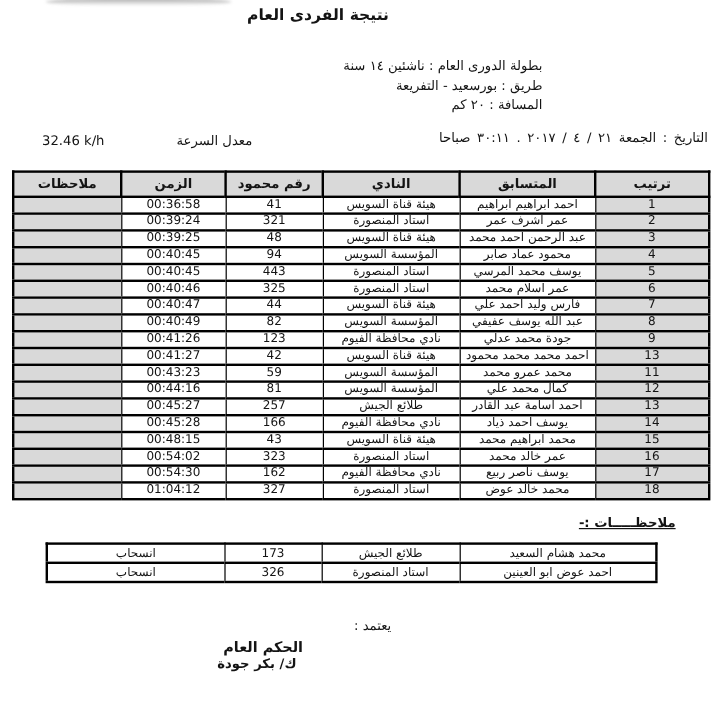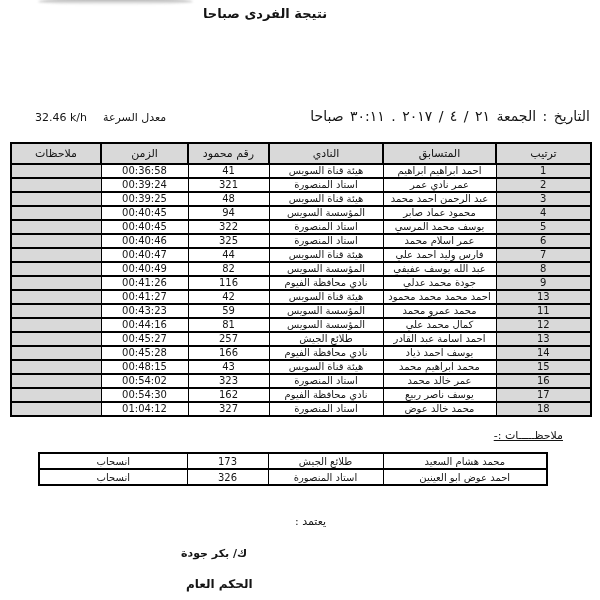--- a/index.html
+++ b/index.html
@@ -14,66 +14,71 @@
   }
   .title{
     position:absolute;top:6px;left:160px;width:210px;text-align:center;
     font-size:13px;font-weight:700;
   }
   .meta{
     position:absolute;top:47px;right:148px;direction:rtl;text-align:right;
     font-size:11px;line-height:16.5px;
   }
   .date-line{
-    position:absolute;top:108px;right:10px;direction:rtl;font-size:14px;
+    position:absolute;top:108px;right:10px;direction:rtl;font-size:11px;
     word-spacing:2px;
   }
   .speed{
-    position:absolute;top:111px;left:35px;display:flex;gap:16px;align-items:center;
+    position:absolute;top:111px;left:35px;display:flex;gap:60px;align-items:center;
     font-size:11px;direction:ltr;
   }
   table{border-collapse:collapse;table-layout:fixed;direction:rtl;}
   .results{
     position:absolute;top:142px;left:10px;width:580px;font-size:10px;
   }
   .results th{
     height:19px;background:#d9d9d9;border:2px solid #000;
-    font-size:11px;font-weight:400;text-align:center;padding:0;
+    font-size:11px;font-weight:700;text-align:center;padding:0;
   }
   .results td{
     height:12px;border:1px solid #000;border-bottom:2px solid #000;
     text-align:center;padding:0;vertical-align:middle;line-height:12px;
     white-space:nowrap;overflow:hidden;
   }
   .results td:first-child,.results td:last-child{background:#d9d9d9;}
   .results{border:2px solid #000;}
   .notes-label{
     position:absolute;top:429px;right:37px;direction:rtl;
-    font-size:11px;font-weight:400;text-decoration:underline;
+    font-size:11px;font-weight:700;text-decoration:underline;
   }
   .notes-table{
     position:absolute;top:452px;left:38px;width:508px;font-size:10px;border:2px solid #000;
   }
   .notes-table td{
     height:14px;border:1px solid #000;border-bottom:2px solid #000;
     text-align:center;padding:0;vertical-align:middle;white-space:nowrap;overflow:hidden;
   }
   .approve{position:absolute;top:515px;left:295px;direction:rtl;font-size:11px;font-weight:400;}
-  .ref-title{position:absolute;top:532px;left:186px;direction:rtl;font-size:12px;font-weight:700;margin-top:45px;}
+  .ref-title{position:absolute;top:532px;left:186px;direction:rtl;font-size:12px;font-weight:700;}
   .ref-name{position:absolute;top:547px;left:181px;direction:rtl;font-size:11px;font-weight:600;}
 </style>
 </head>
 <body>
 
 <div class="page">
 
   <div class="top-smudge"></div>
 
-  <div class="title">نتيجة الفردى صباحا</div>
-
+  <div class="title">نتيجة الفردى العام</div>
+
+  <div class="meta">
+    <div>بطولة الدورى العام : ناشئين ١٤ سنة</div>
+    <div>طريق : بورسعيد - التفريعة</div>
+    <div>المسافة : ٢٠ كم</div>
+  </div>
 
   <div class="date-line">التاريخ : الجمعة ٢١ / ٤ / ٢٠١٧  .  ٣٠:١١ صباحا</div>
 
   <div class="speed">
     <span>32.46 k/h</span>
     <span>معدل السرعة</span>
   </div>
 
   <table class="results">
     <colgroup>
@@ -100,21 +105,21 @@
           <td>1</td>
           <td>احمد ابراهيم ابراهيم</td>
           <td>هيئة قناة السويس</td>
           <td>41</td>
           <td>00:36:58</td>
           <td></td>
         </tr>
 
         <tr>
           <td>2</td>
-          <td>عمر نادي عمر</td>
+          <td>عمر اشرف عمر</td>
           <td>استاد المنصورة</td>
           <td>321</td>
           <td>00:39:24</td>
           <td></td>
         </tr>
 
         <tr>
           <td>3</td>
           <td>عبد الرحمن احمد محمد</td>
           <td>هيئة قناة السويس</td>
@@ -129,21 +134,21 @@
           <td>المؤسسة السويس</td>
           <td>94</td>
           <td>00:40:45</td>
           <td></td>
         </tr>
 
         <tr>
           <td>5</td>
           <td>يوسف محمد المرسي</td>
           <td>استاد المنصورة</td>
-          <td>322</td>
+          <td>443</td>
           <td>00:40:45</td>
           <td></td>
         </tr>
 
         <tr>
           <td>6</td>
           <td>عمر اسلام محمد</td>
           <td>استاد المنصورة</td>
           <td>325</td>
           <td>00:40:46</td>
@@ -165,21 +170,21 @@
           <td>المؤسسة السويس</td>
           <td>82</td>
           <td>00:40:49</td>
           <td></td>
         </tr>
 
         <tr>
           <td>9</td>
           <td>جودة محمد عدلي</td>
           <td>نادي محافظة الفيوم</td>
-          <td>116</td>
+          <td>123</td>
           <td>00:41:26</td>
           <td></td>
         </tr>
 
         <tr>
           <td>13</td>
           <td>احمد محمد محمد محمود</td>
           <td>هيئة قناة السويس</td>
           <td>42</td>
           <td>00:41:27</td>

